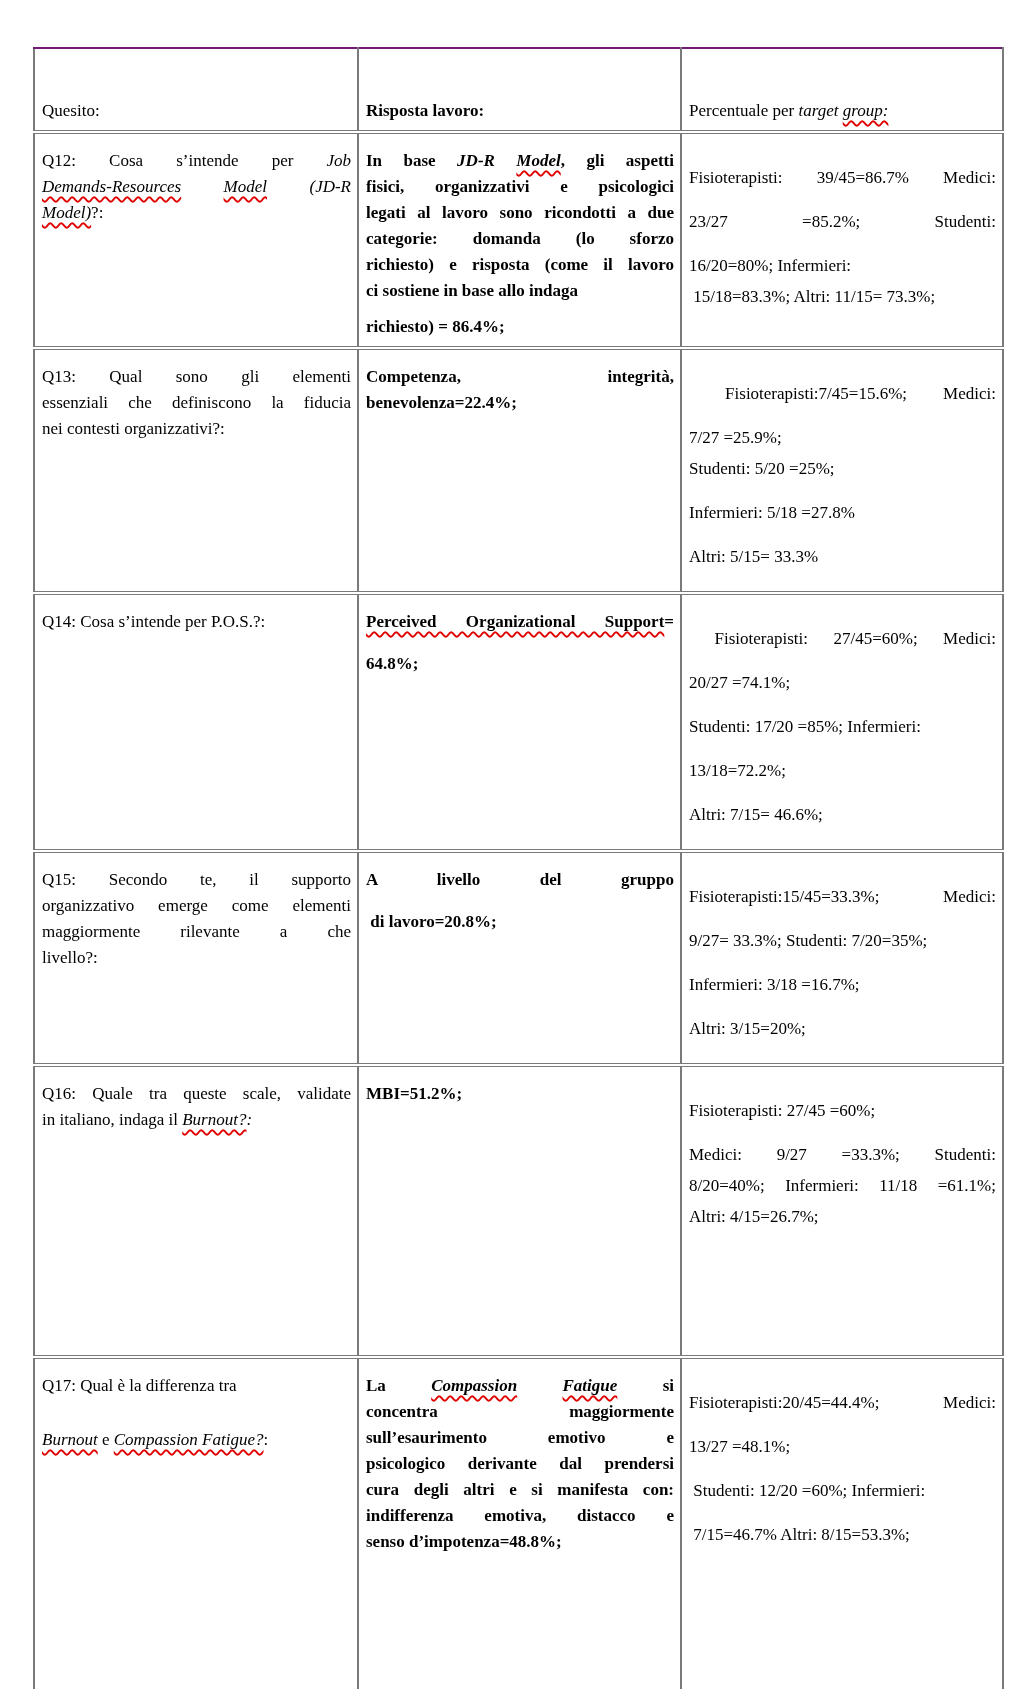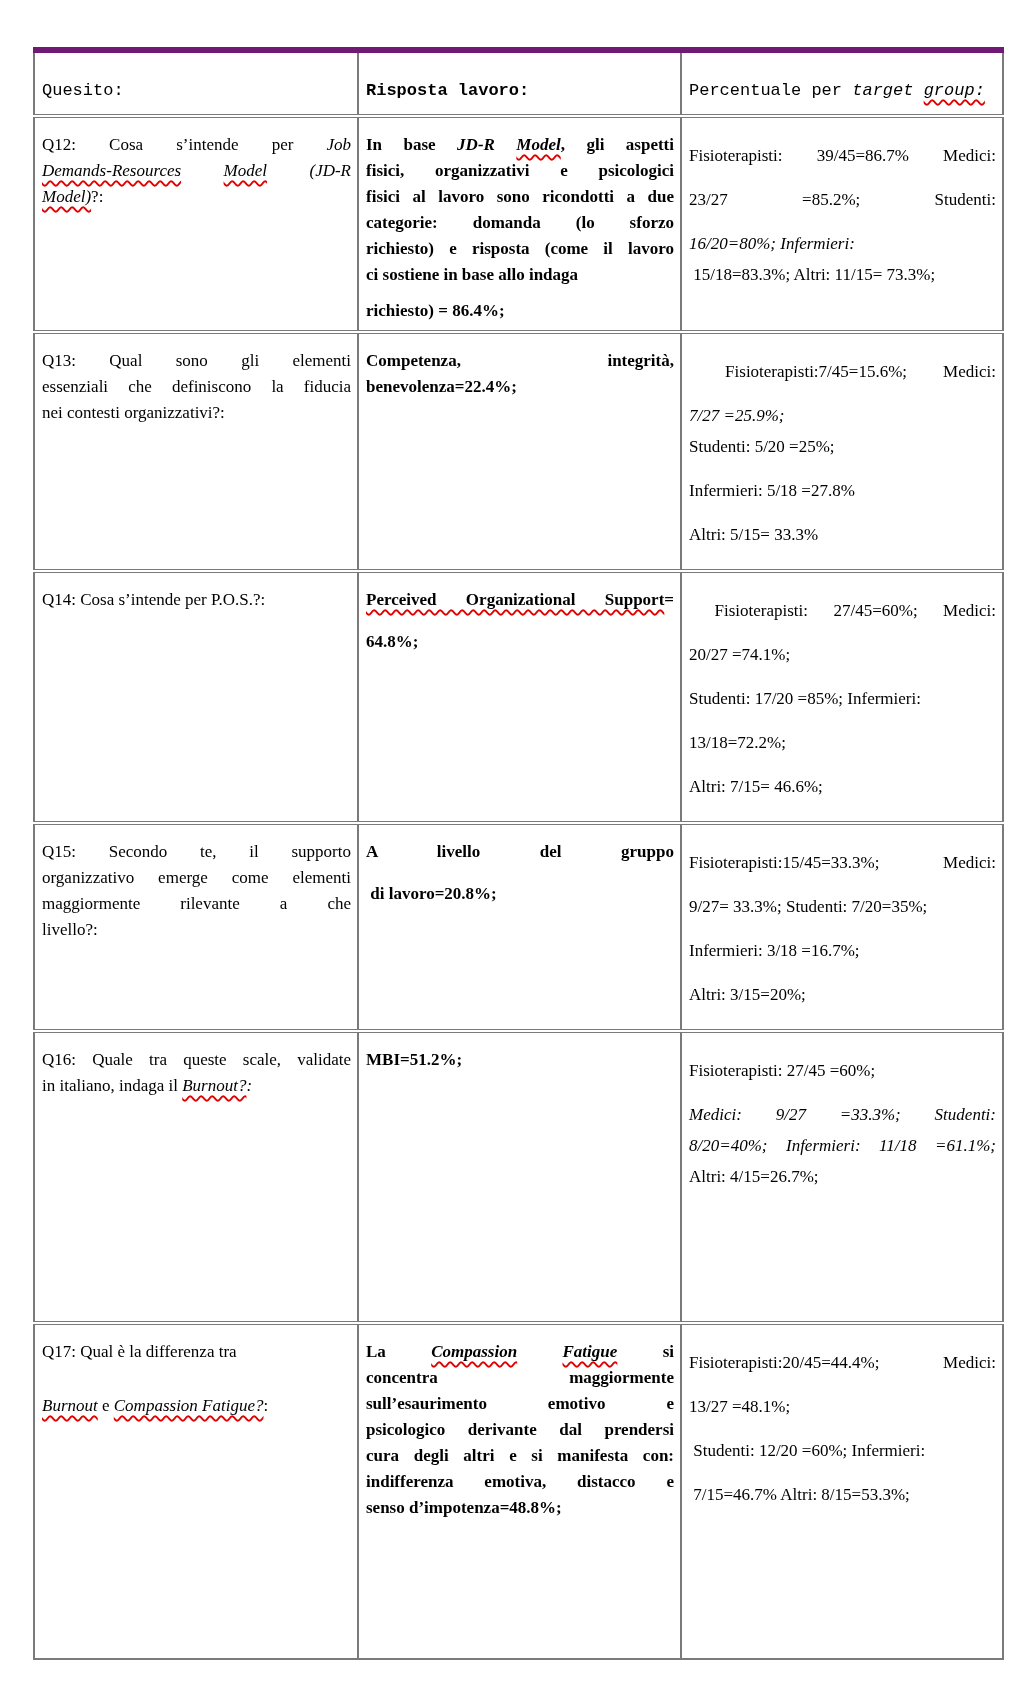--- a/index.html
+++ b/index.html
@@ -11,35 +11,35 @@
   }
   .doc { padding:47px 33px 0 33px; }
   table { width:969px; table-layout:fixed; border-collapse:collapse; }
   col.w1{width:324px} col.w2{width:323px} col.w3{width:322px}
   th,td {
     border:2px solid #7a7a7a;
     border-top:4px double #7a7a7a; border-bottom:4px double #7a7a7a;
     vertical-align:top; font-weight:normal; text-align:left;
     padding:14px 6px 6px 7px; overflow:hidden;
   }
-  thead th { border-top:6px solid #701a75; padding-top:25px;font-family:Liberation Mono, monospace; }
+  thead th { border-top:2px solid #701a75; padding-top:49px; }
   tbody tr:last-child td { border-bottom:2px solid #7a7a7a; }
   thead tr { height:66px; }
   tbody tr:nth-child(1){height:214px}
   tbody tr:nth-child(2){height:238px}
   tbody tr:nth-child(3){height:222px}
   tbody tr:nth-child(4){height:208px}
   tbody tr:nth-child(5){height:292px}
   tbody tr:nth-child(6){height:336px}
   .para { line-height:26px; margin:0; text-align:justify; }
   th .para { text-align:left; }
-  td.c3 { padding-top:22px; }
+  td.c3 { padding-top:28px; }
   td.c3 .para { line-height:31px; margin:0 0 13px 0; }
   .st { text-align:justify; text-align-last:justify; }
-  .tight { margin-bottom:0 !important;font-style:italic; }
+  .tight { margin-bottom:0 !important; }
   .g1 { margin-top:10px; } .g2 { margin-top:16px; } .g3 { margin-top:28px; }
   .b { font-weight:bold; }
   .i { font-style:italic; }
   .sq {
     text-decoration-line:underline; text-decoration-style:wavy;
     text-decoration-color:#e00000; text-decoration-thickness:2px;
     text-underline-offset:4px; text-decoration-skip-ink:none;
   }
 </style>
 </head>
@@ -68,21 +68,21 @@
     <tbody id="tb">
         <tr>
           <td class="c1">
             <div class="para st"><span>Q12: Cosa s’intende per </span><span class="i">Job</span></div>
             <div class="para st"><span class="i sq">Demands-Resources</span><span class="i"> </span><span class="i sq">Model</span><span class="i"> (JD-R</span></div>
             <div class="para"><span class="i sq">Model)</span><span>?:</span></div>
           </td>
           <td class="c2">
             <div class="para st"><span class="b">In base </span><span class="b i">JD-R </span><span class="b i sq">Model</span><span class="b">, gli aspetti</span></div>
             <div class="para st"><span class="b">fisici, organizzativi e psicologici</span></div>
-            <div class="para st"><span class="b">fisici al lavoro sono ricondotti a due</span></div>
+            <div class="para st"><span class="b">legati al lavoro sono ricondotti a due</span></div>
             <div class="para st"><span class="b">categorie: domanda (lo sforzo</span></div>
             <div class="para st"><span class="b">richiesto) e risposta (come il lavoro</span></div>
             <div class="para"><span class="b">ci sostiene in base allo indaga</span></div>
             <div class="para g1"><span class="b">richiesto) = 86.4%;</span></div>
           </td>
           <td class="c3">
             <div class="para st"><span>Fisioterapisti: 39/45=86.7% Medici:</span></div>
             <div class="para st g2"><span>23/27 =85.2%; Studenti:</span></div>
             <div class="para g2 tight"><span>16/20=80%; Infermieri:</span></div>
             <div class="para"><span>&nbsp;15/18=83.3%; Altri: 11/15= 73.3%;</span></div>

